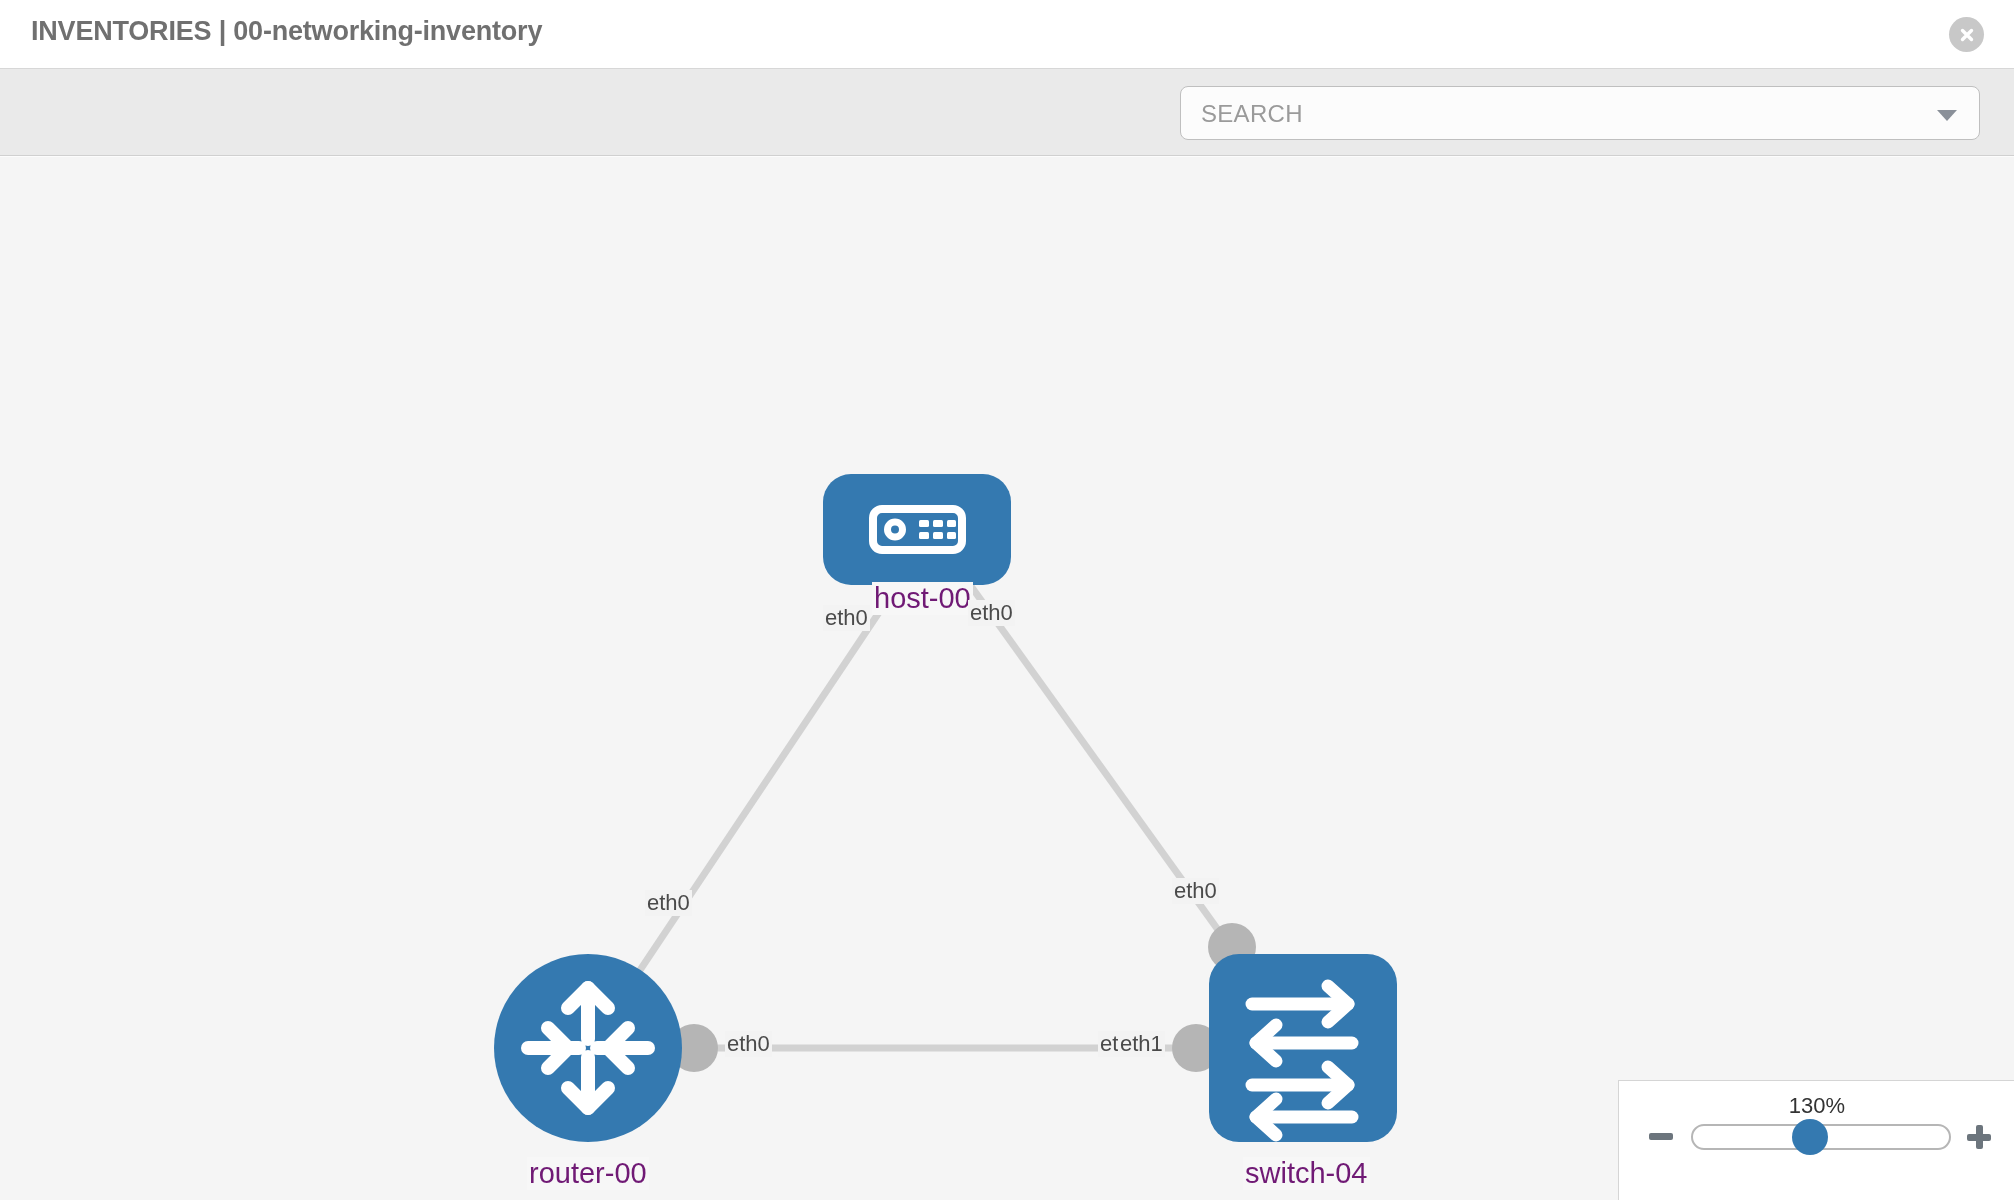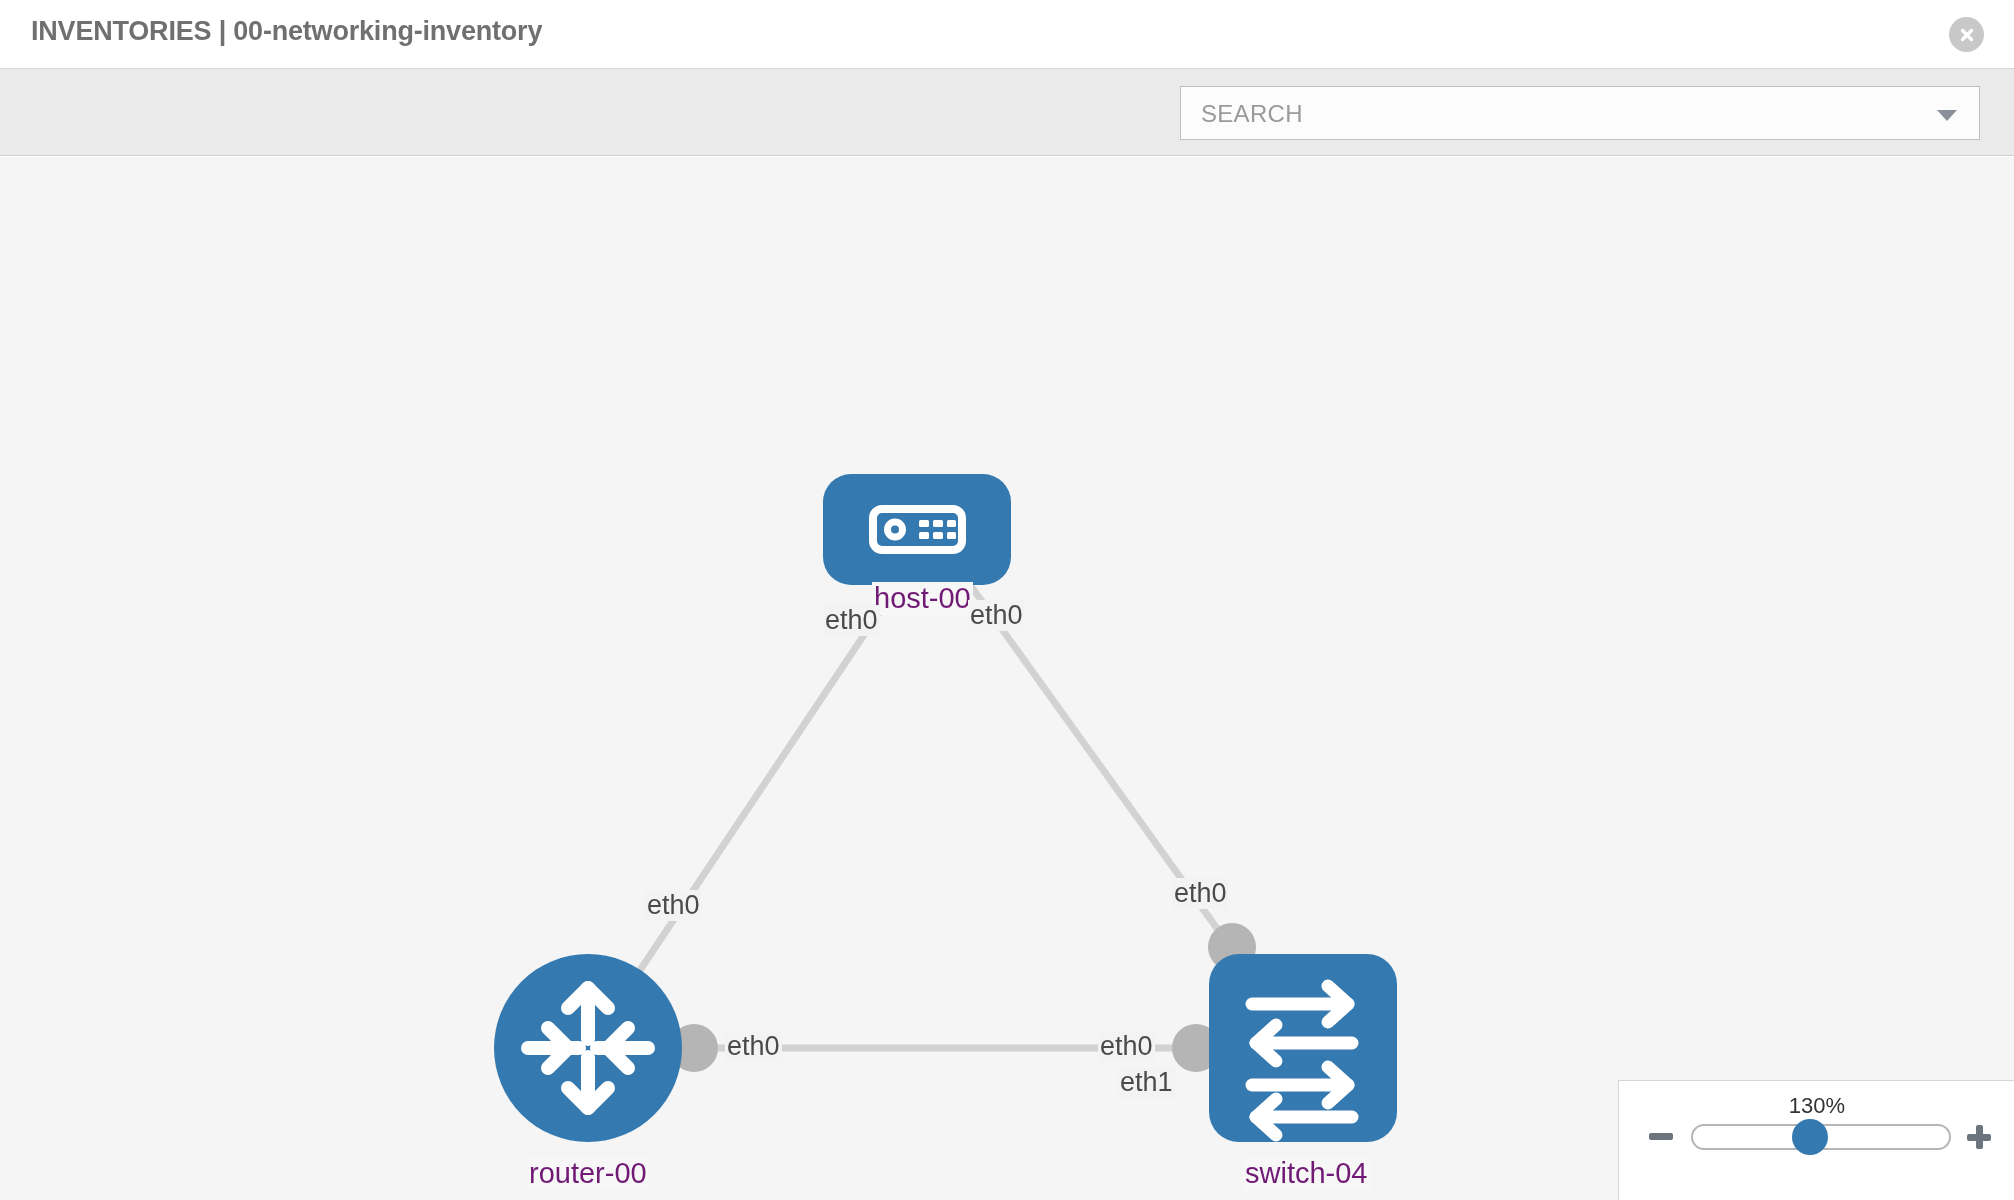--- a/index.html
+++ b/index.html
@@ -59,21 +59,21 @@
     position: absolute; top: 90px;
     cursor: pointer; color: #76808a;
   }
   .wrench-icon { left: 1050px; }
   .key-icon    { left: 1118px; }
 
   .search-box {
     position: absolute; left: 1180px; top: 17px;
     width: 800px; height: 54px;
     background: #fcfcfc;
-    border: 1px solid #bfbfbf; border-radius: 0;
+    border: 1px solid #bfbfbf; border-radius: 8px;
     cursor: text;
   }
   .search-label {
     position: absolute; left: 20px; top: 13px;
     font-size: 24px; color: #9a9a9a; letter-spacing: 0.3px;
   }
 
   
   .canvas {
     position: absolute; top: 157px; left: 0;
@@ -89,21 +89,21 @@
     background: #f7f7f7;
     color: #701a75;
     font-size: 29px;
     white-space: nowrap;
     padding: 0 2px;
   }
   .if-label {
     position: absolute;
     background: #f3f3f3;
     color: #4a4a4a;
-    font-size: 27px;
+    font-size: 22px;
     white-space: nowrap;
     padding: 0 2px;
   }
 
   
   .zoom-panel {
     position: absolute; right: 0; bottom: 0;
     width: 396px; height: 120px;
     background: #ffffff;
     border-top: 1px solid #d5d5d5;
@@ -246,21 +246,21 @@
     <span class="node-label" style="left:1243px; top:1000px;">switch-04</span>
 
     <span class="if-label" style="left:823px; top:448px;">eth0</span>
     <span class="if-label" style="left:968px; top:443px;">eth0</span>
 
     <span class="if-label" style="left:645px; top:733px;">eth0</span>
     <span class="if-label" style="left:725px; top:874px;">eth0</span>
 
     <span class="if-label" style="left:1172px; top:721px;">eth0</span>
     <span class="if-label" style="left:1098px; top:874px;">eth0</span>
-    <span class="if-label" style="left:1118px; top:874px;margin-top:36px;">eth1</span>
+    <span class="if-label" style="left:1118px; top:874px;">eth1</span>
 
     <div class="zoom-panel">
       <div class="zoom-value">130%</div>
       <div class="zoom-minus"></div>
       <div class="zoom-track"></div>
       <div class="zoom-thumb"></div>
       <div class="zoom-plus"></div>
     </div>
 
   </div>

